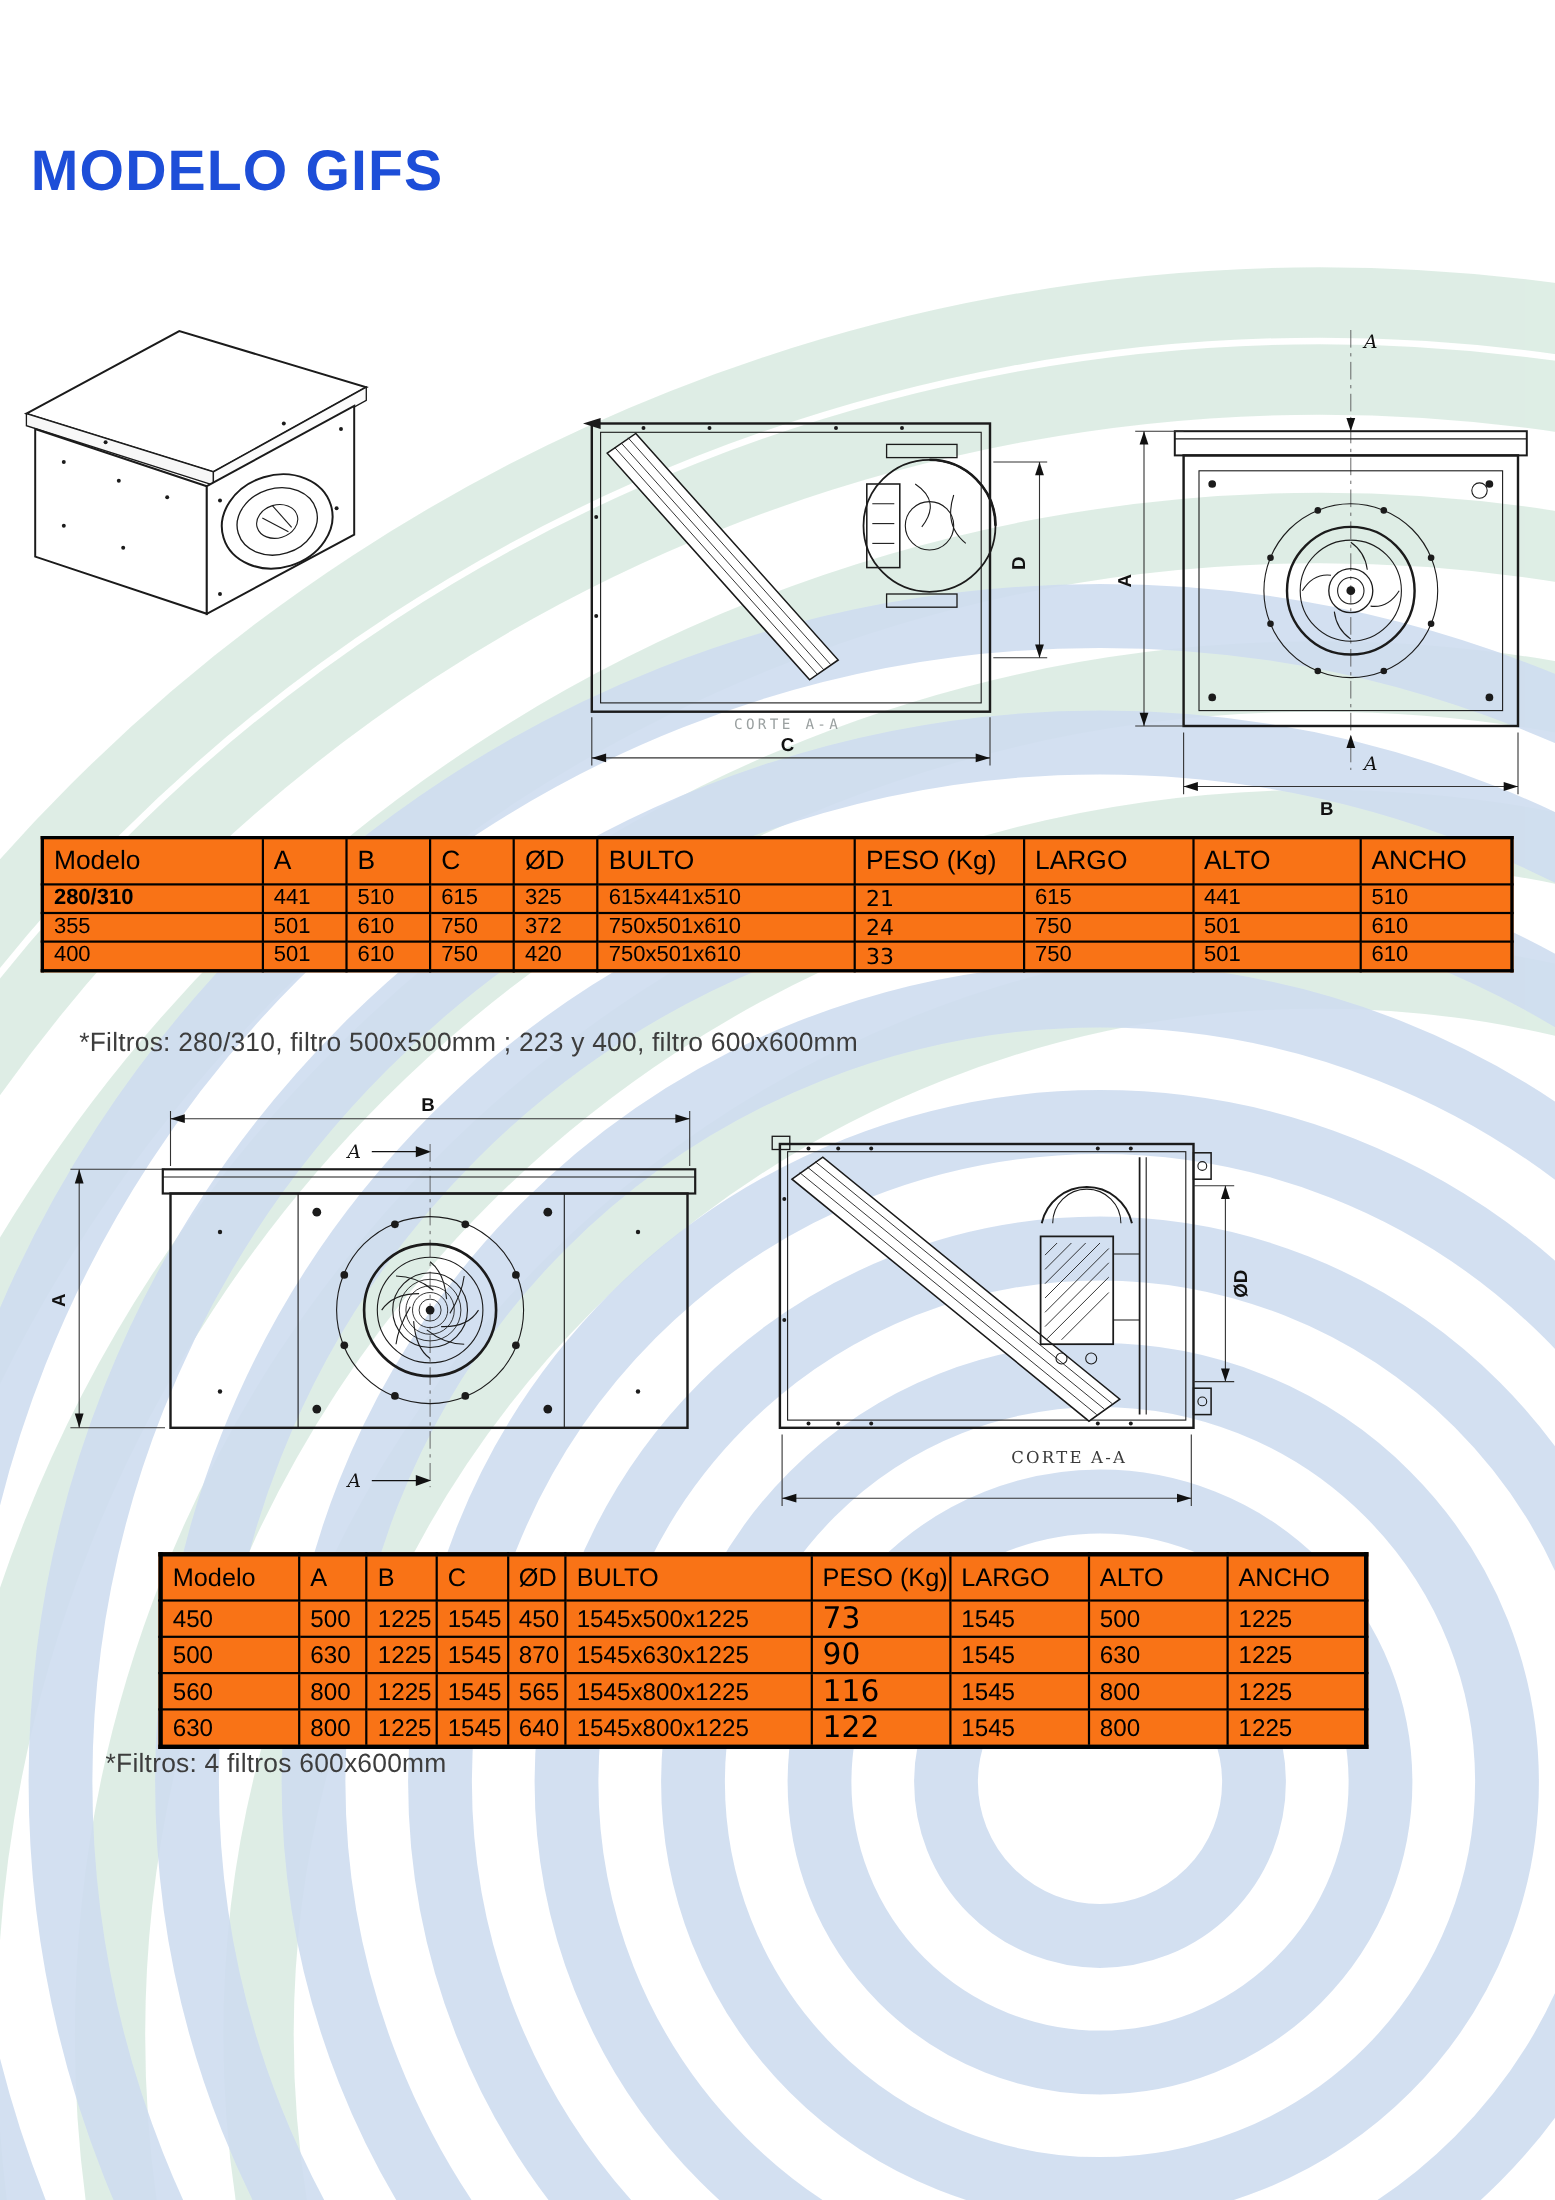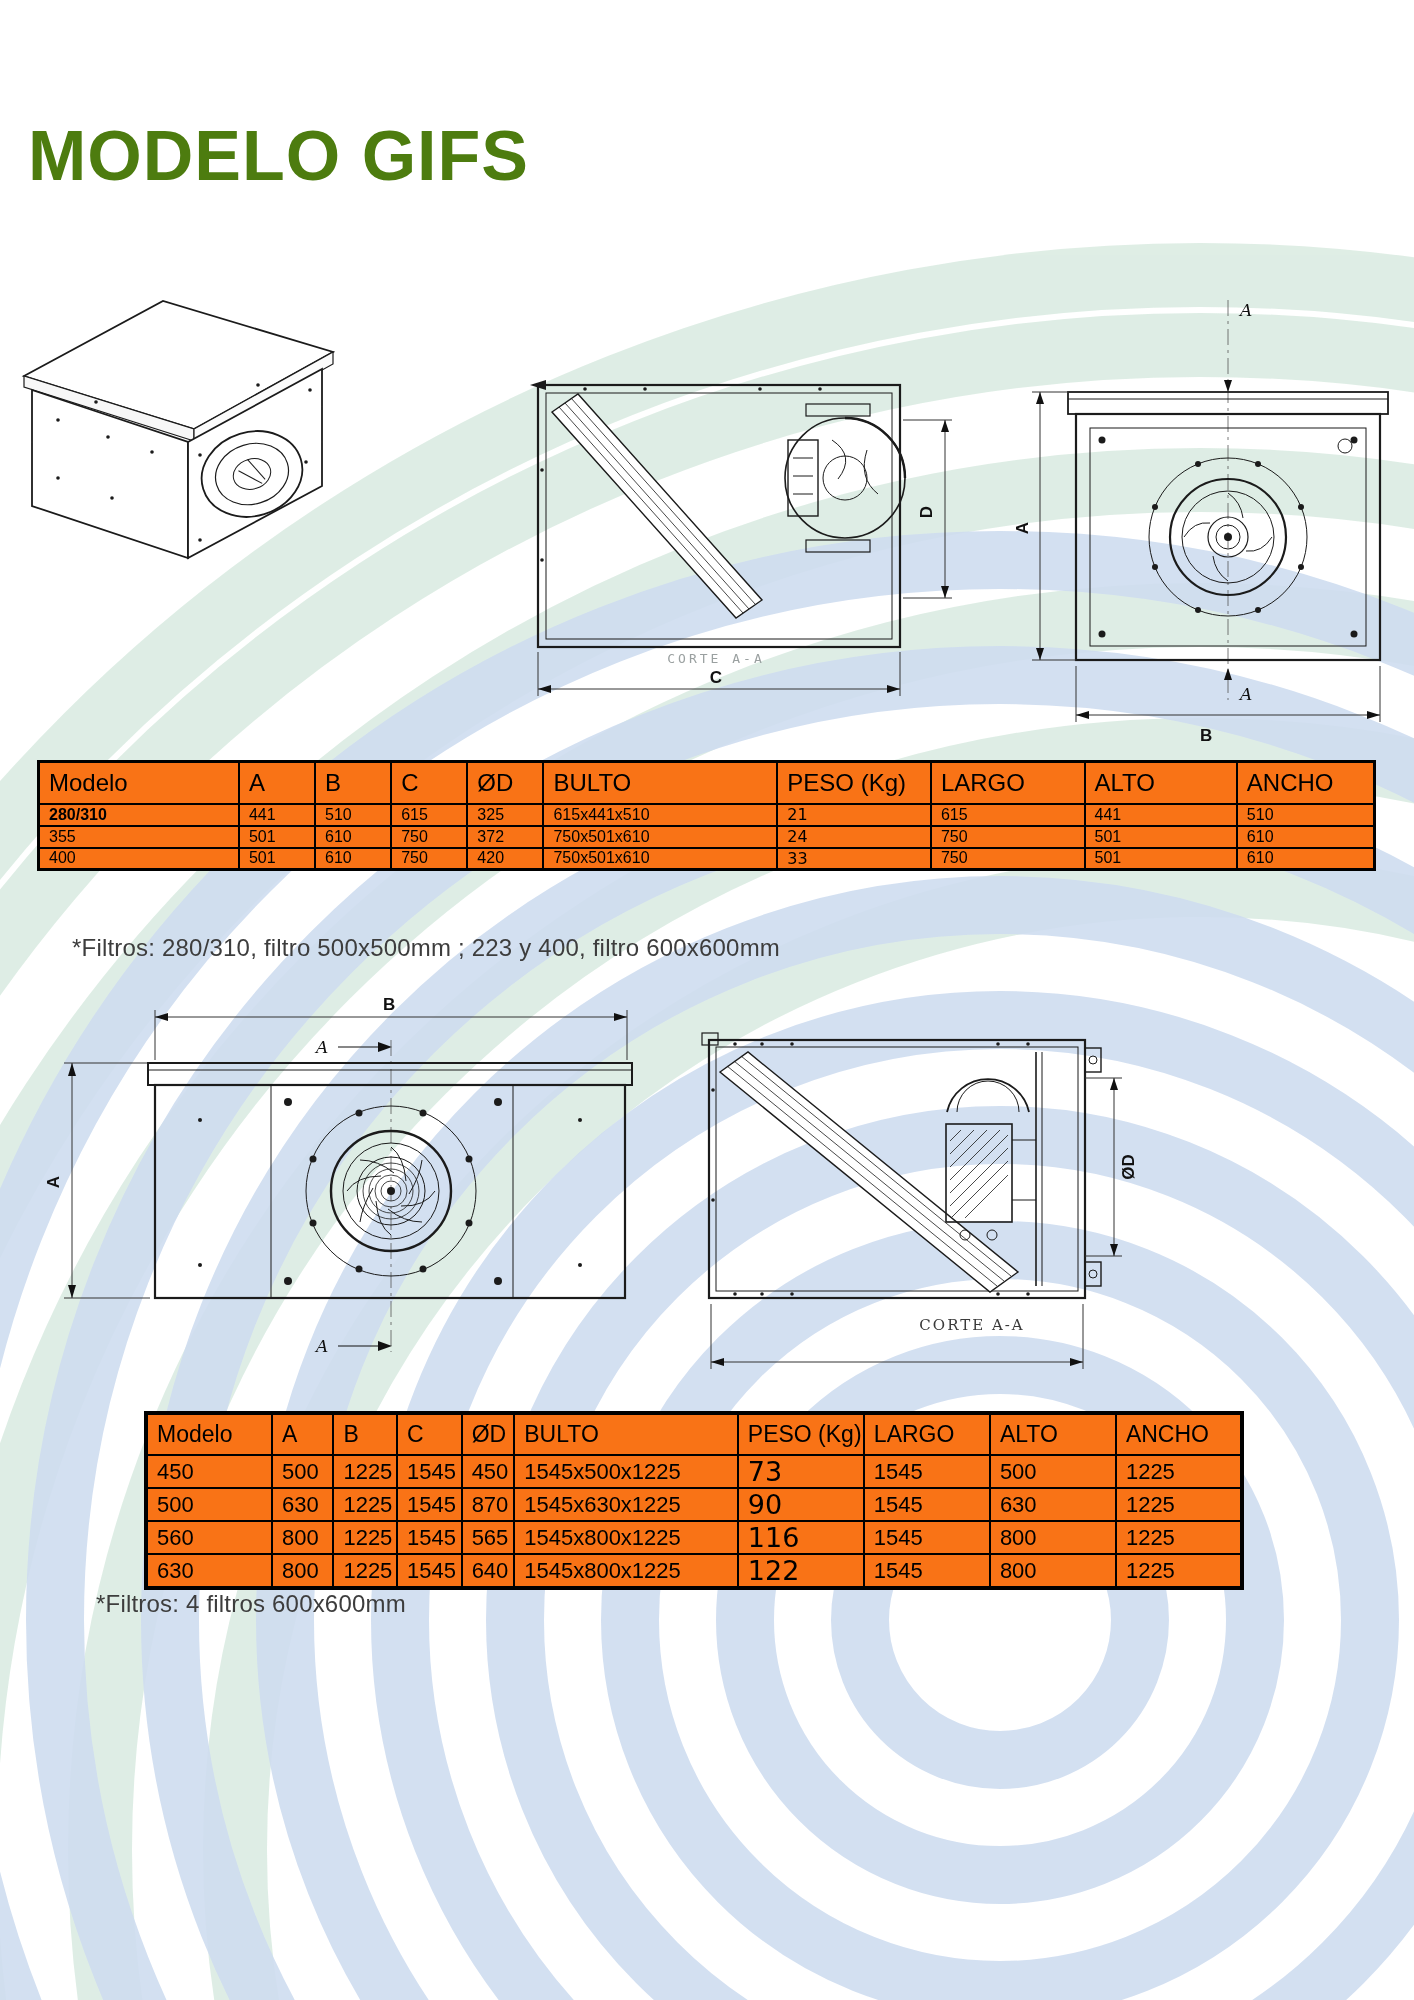--- a/index.html
+++ b/index.html
@@ -1,31 +1,31 @@
 <!DOCTYPE html>
 <html><head>
 <meta charset="utf-8">
 <style>
   *{box-sizing:border-box}
   html,body{margin:0;padding:0;background:#ffffff}
   .page{position:relative;width:1414px;height:2000px;background:#fff;overflow:hidden;
         font-family:"Liberation Sans",sans-serif;color:#000}
   .bg{position:absolute;left:0;top:0}
-  .title{position:absolute;left:28px;top:116px;margin:0;font-size:70px;font-weight:bold;
-         color:#4d7c0f;letter-spacing:1px;white-space:nowrap}
+  .title{position:absolute;left:28px;top:126px;margin:0;font-size:52px;font-weight:bold;
+         color:#1d4ed8;letter-spacing:1px;white-space:nowrap}
   .subtitle{position:absolute;left:30px;top:248px;margin:0;font-size:30px;font-weight:bold;
             color:#2e74b5;letter-spacing:.5px;white-space:nowrap}
   svg.drw{position:absolute}
   table{position:absolute;border-collapse:collapse;background:#f97316;table-layout:fixed}
   #table1{left:37px;top:760px;width:1339px;border:3px solid #000}
   #table2{left:144px;top:1411px;width:1100px;border:4px solid #000}
   th,td{border:2px solid #000;padding:0 9px;white-space:nowrap;overflow:hidden;
         text-align:left;font-weight:normal;color:#000;vertical-align:middle}
   #table1 th{height:42px;font-size:24px}
-  #table1 td{height:22px;font-size:16px}
+  #table1 td{height:22px;font-size:20px}
   #table2 th{height:42px;font-size:23px}
   #table2 td{height:31px;font-size:22px}
   td:nth-child(7){font-size:29px;font-family:"DejaVu Sans",sans-serif}
   #table2 td:nth-child(7){font-size:27px}
   #table1 tbody tr:first-child td:first-child{font-weight:bold}
   .note{position:absolute;font-size:24px;color:#3d3d3d;letter-spacing:.2px;white-space:nowrap}
   #note1{left:72px;top:934px}
   #note2{left:96px;top:1590px}
   .dim{font:bold 17px "Liberation Sans",sans-serif;fill:#111}
   .sec{font:italic 17px "DejaVu Serif",serif;fill:#111}

